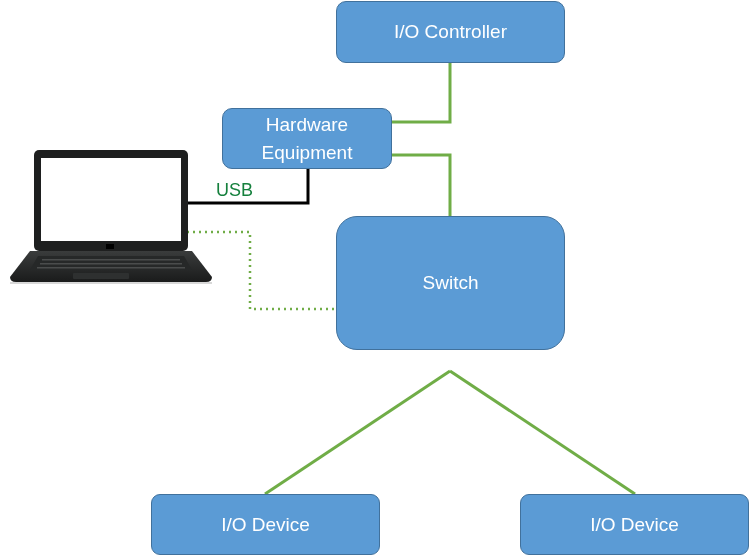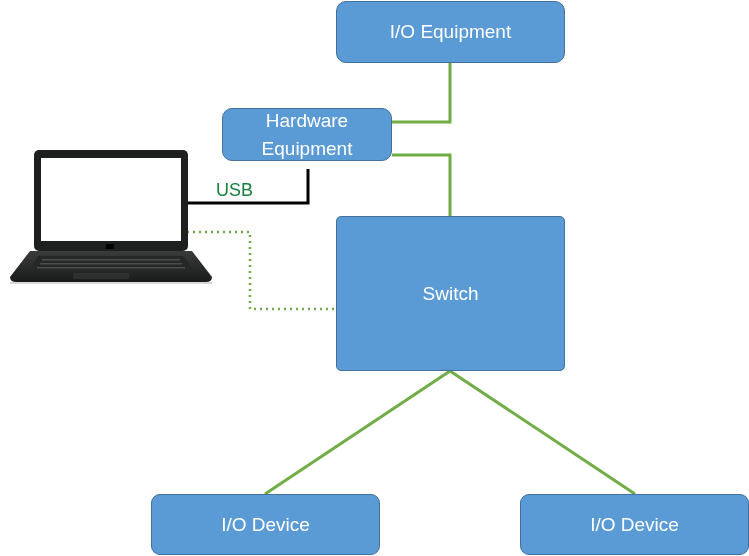--- a/index.html
+++ b/index.html
@@ -6,22 +6,22 @@
   body { width:749px; height:556px; position:relative; overflow:hidden; font-family:"Liberation Sans", sans-serif; }
   svg.lines { position:absolute; left:0; top:0; width:749px; height:556px; }
   .node {
     position:absolute; box-sizing:border-box;
     background:#5b9bd5; border:1px solid #41719c;
     color:#ffffff; display:flex; align-items:center; justify-content:center;
     text-align:center; font-size:19px; line-height:28px;
   }
   .node span { white-space:pre-line; }
   #io-controller { left:336px; top:1px; width:229px; height:62px; border-radius:10px; }
-  #hardware { left:222px; top:108px; width:170px; height:53px; border-radius:10px; }
-  #switch { left:336px; top:216px; width:229px; height:155px; border-radius:5px; }
+  #hardware { left:222px; top:108px; width:170px; height:61px; border-radius:10px; }
+  #switch { left:336px; top:216px; width:229px; height:134px; border-radius:21px; }
   #dev1 { left:151px; top:494px; width:229px; height:61px; border-radius:9px; }
   #dev2 { left:520px; top:494px; width:229px; height:61px; border-radius:9px; }
   .usb-label { position:absolute; left:216px; top:180px; font-size:18px; color:#15803d; }
   .laptop { position:absolute; left:8px; top:150px; width:205px; height:135px; }
 </style>
 </head>
 <body>
 
 <svg class="lines" viewBox="0 0 749 556">
 
@@ -56,21 +56,21 @@
     <rect x="32" y="113" width="142" height="1.5"></rect>
     <rect x="29" y="117" width="148" height="1.5"></rect>
   </g>
   <rect x="65" y="123" width="56" height="6" rx="1" fill="#2e3030"></rect>
   <rect x="2" y="132" width="202" height="2" fill="#d8d8d8"></rect>
 </svg>
 
 <div class="usb-label">USB</div>
 
 <div class="node" id="io-controller">
-  <span>I/O Equipment</span>
+  <span>I/O Controller</span>
 </div>
 
 <div class="node" id="hardware">
   <span>Hardware
 Equipment</span>
 </div>
 
 <div class="node" id="switch">
   <span>Switch</span>
 </div>

